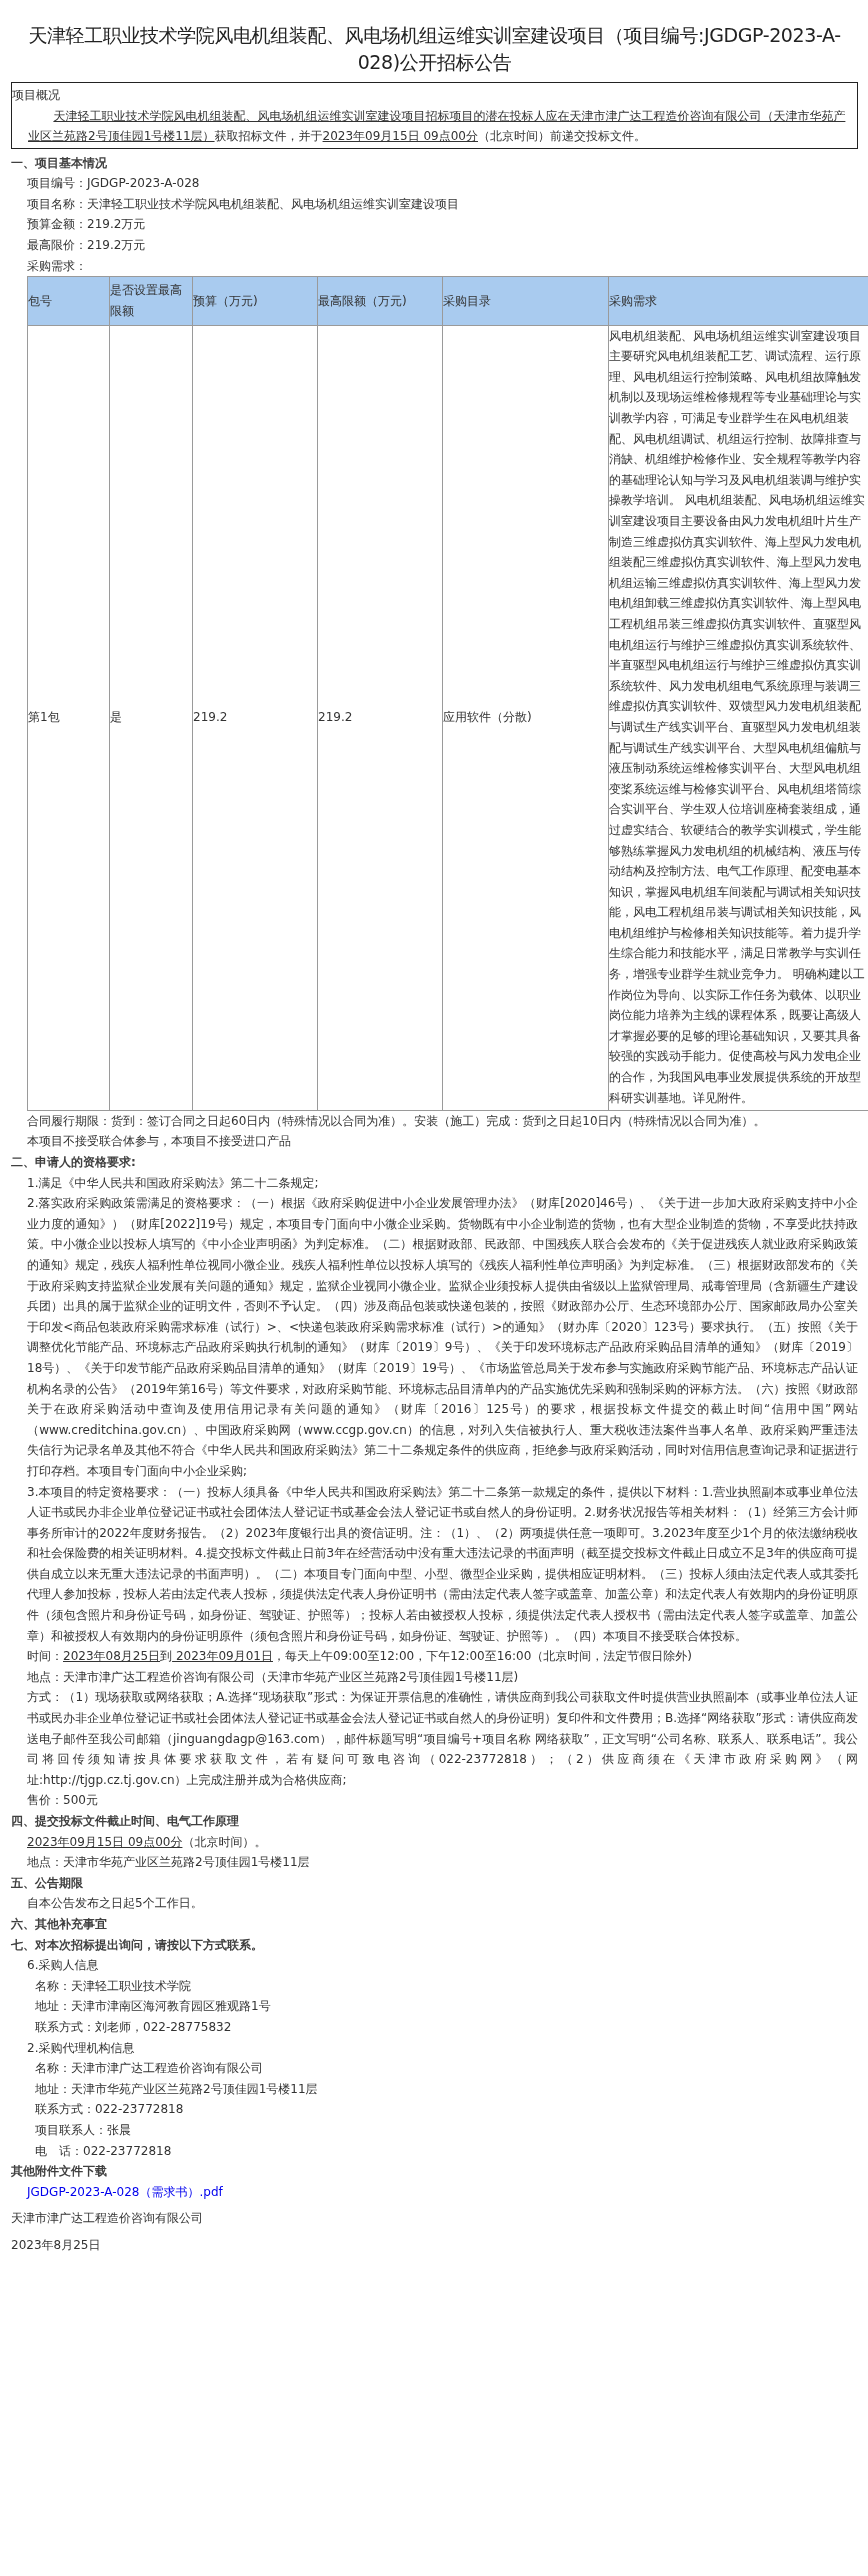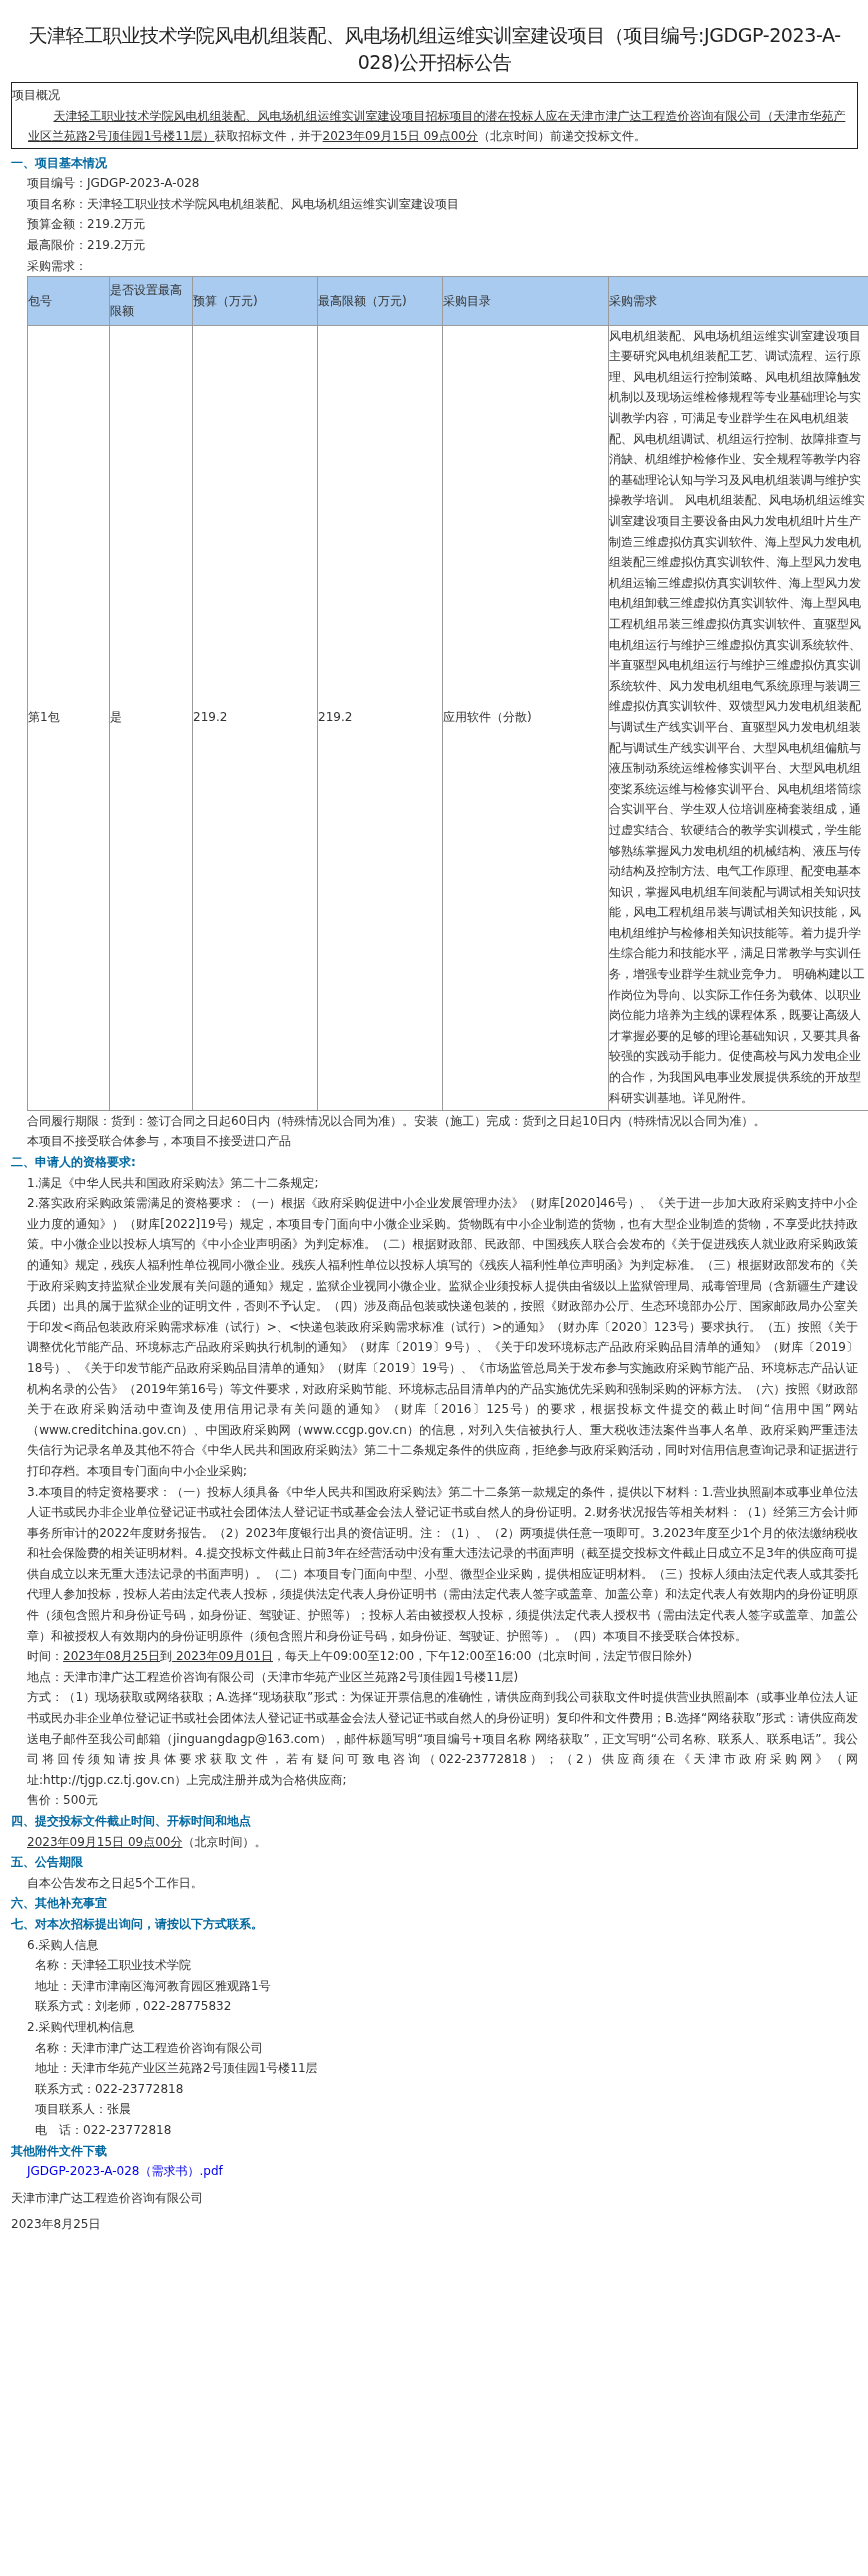--- a/index.html
+++ b/index.html
@@ -22,21 +22,21 @@
   }
   .overview {
     border: 1.6px solid #222;
     padding: 1.6px 4.8px 1.6px 0;
     margin: 0 0 3.2px 0;
   }
   .overview .ov-label { display: block; }
   .overview .ov-body { padding-left: 16px; }
   .overview .ov-body .indent { display: inline-block; width: 25.4px; }
   .u { text-decoration: underline; }
-  .section-title { font-weight: bold; margin: 0; color: #0369a1; }
+  .section-title { font-weight: bold; margin: 0; color: #404040; }
   .indent1 { padding-left: 16px; }
   .indent2 { padding-left: 24px; }
   table.req {
     border-collapse: collapse;
     margin-left: 16px;
     width: 842px;
     table-layout: fixed;
   }
   table.req th {
     background: #a9cbef;
@@ -118,22 +118,23 @@
   <div class="section-title">二、申请人的资格要求:</div>
   <div class="para">1.满足《中华人民共和国政府采购法》第二十二条规定;</div>
   <div class="para">2.落实政府采购政策需满足的资格要求：（一）根据《政府采购促进中小企业发展管理办法》（财库[2020]46号）、《关于进一步加大政府采购支持中小企业力度的通知》）（财库[2022]19号）规定，本项目专门面向中小微企业采购。货物既有中小企业制造的货物，也有大型企业制造的货物，不享受此扶持政策。中小微企业以投标人填写的《中小企业声明函》为判定标准。（二）根据财政部、民政部、中国残疾人联合会发布的《关于促进残疾人就业政府采购政策的通知》规定，残疾人福利性单位视同小微企业。残疾人福利性单位以投标人填写的《残疾人福利性单位声明函》为判定标准。（三）根据财政部发布的《关于政府采购支持监狱企业发展有关问题的通知》规定，监狱企业视同小微企业。监狱企业须投标人提供由省级以上监狱管理局、戒毒管理局（含新疆生产建设兵团）出具的属于监狱企业的证明文件，否则不予认定。（四）涉及商品包装或快递包装的，按照《财政部办公厅、生态环境部办公厅、国家邮政局办公室关于印发&lt;商品包装政府采购需求标准（试行）&gt;、&lt;快递包装政府采购需求标准（试行）&gt;的通知》（财办库〔2020〕123号）要求执行。（五）按照《关于调整优化节能产品、环境标志产品政府采购执行机制的通知》（财库〔2019〕9号）、《关于印发环境标志产品政府采购品目清单的通知》（财库〔2019〕18号）、《关于印发节能产品政府采购品目清单的通知》（财库〔2019〕19号）、《市场监管总局关于发布参与实施政府采购节能产品、环境标志产品认证机构名录的公告》（2019年第16号）等文件要求，对政府采购节能、环境标志品目清单内的产品实施优先采购和强制采购的评标方法。（六）按照《财政部关于在政府采购活动中查询及使用信用记录有关问题的通知》（财库〔2016〕125号）的要求，根据投标文件提交的截止时间“信用中国”网站（www.creditchina.gov.cn）、中国政府采购网（www.ccgp.gov.cn）的信息，对列入失信被执行人、重大税收违法案件当事人名单、政府采购严重违法失信行为记录名单及其他不符合《中华人民共和国政府采购法》第二十二条规定条件的供应商，拒绝参与政府采购活动，同时对信用信息查询记录和证据进行打印存档。本项目专门面向中小企业采购;</div>
   <div class="para">3.本项目的特定资格要求：（一）投标人须具备《中华人民共和国政府采购法》第二十二条第一款规定的条件，提供以下材料：1.营业执照副本或事业单位法人证书或民办非企业单位登记证书或社会团体法人登记证书或基金会法人登记证书或自然人的身份证明。2.财务状况报告等相关材料：（1）经第三方会计师事务所审计的2022年度财务报告。（2）2023年度银行出具的资信证明。注：（1）、（2）两项提供任意一项即可。3.2023年度至少1个月的依法缴纳税收和社会保险费的相关证明材料。4.提交投标文件截止日前3年在经营活动中没有重大违法记录的书面声明（截至提交投标文件截止日成立不足3年的供应商可提供自成立以来无重大违法记录的书面声明）。（二）本项目专门面向中型、小型、微型企业采购，提供相应证明材料。（三）投标人须由法定代表人或其委托代理人参加投标，投标人若由法定代表人投标，须提供法定代表人身份证明书（需由法定代表人签字或盖章、加盖公章）和法定代表人有效期内的身份证明原件（须包含照片和身份证号码，如身份证、驾驶证、护照等）；投标人若由被授权人投标，须提供法定代表人授权书（需由法定代表人签字或盖章、加盖公章）和被授权人有效期内的身份证明原件（须包含照片和身份证号码，如身份证、驾驶证、护照等）。（四）本项目不接受联合体投标。</div>
 
   <div class="para"><span>时间：</span><span class="u">2023年08月25日</span><span>到</span><span class="u"> 2023年09月01日</span><span>，每天上午09:00至12:00，下午12:00至16:00（北京时间，法定节假日除外)</span></div>
   <div class="para">地点：天津市津广达工程造价咨询有限公司（天津市华苑产业区兰苑路2号顶佳园1号楼11层)</div>
   <div class="para">方式：（1）现场获取或网络获取；A.选择“现场获取”形式：为保证开票信息的准确性，请供应商到我公司获取文件时提供营业执照副本（或事业单位法人证书或民办非企业单位登记证书或社会团体法人登记证书或基金会法人登记证书或自然人的身份证明）复印件和文件费用；B.选择“网络获取”形式：请供应商发送电子邮件至我公司邮箱（jinguangdagp@163.com），邮件标题写明“项目编号+项目名称 网络获取”，正文写明“公司名称、联系人、联系电话”。我公司将回传须知请按具体要求获取文件，若有疑问可致电咨询（022-23772818）；（2）供应商须在《天津市政府采购网》（网址:http://tjgp.cz.tj.gov.cn）上完成注册并成为合格供应商;</div>
   <div class="para">售价：500元</div>
 
-  <div class="section-title">四、提交投标文件截止时间、开标时间和地点</div>
+  <div class="section-title">四、提交投标文件截止时间、电气工作原理</div>
   <div class="para"><span class="u">2023年09月15日 09点00分</span><span>（北京时间）。</span></div>
+  <div class="para">地点：天津市华苑产业区兰苑路2号顶佳园1号楼11层</div>
 
   <div class="section-title">五、公告期限</div>
   <div class="para">自本公告发布之日起5个工作日。</div>
 
   <div class="section-title">六、其他补充事宜</div>
 
   <div class="section-title">七、对本次招标提出询问，请按以下方式联系。</div>
   <div class="indent1">6.采购人信息</div>
   <div class="indent2">名称：天津轻工职业技术学院</div>
   <div class="indent2">地址：天津市津南区海河教育园区雅观路1号</div>

